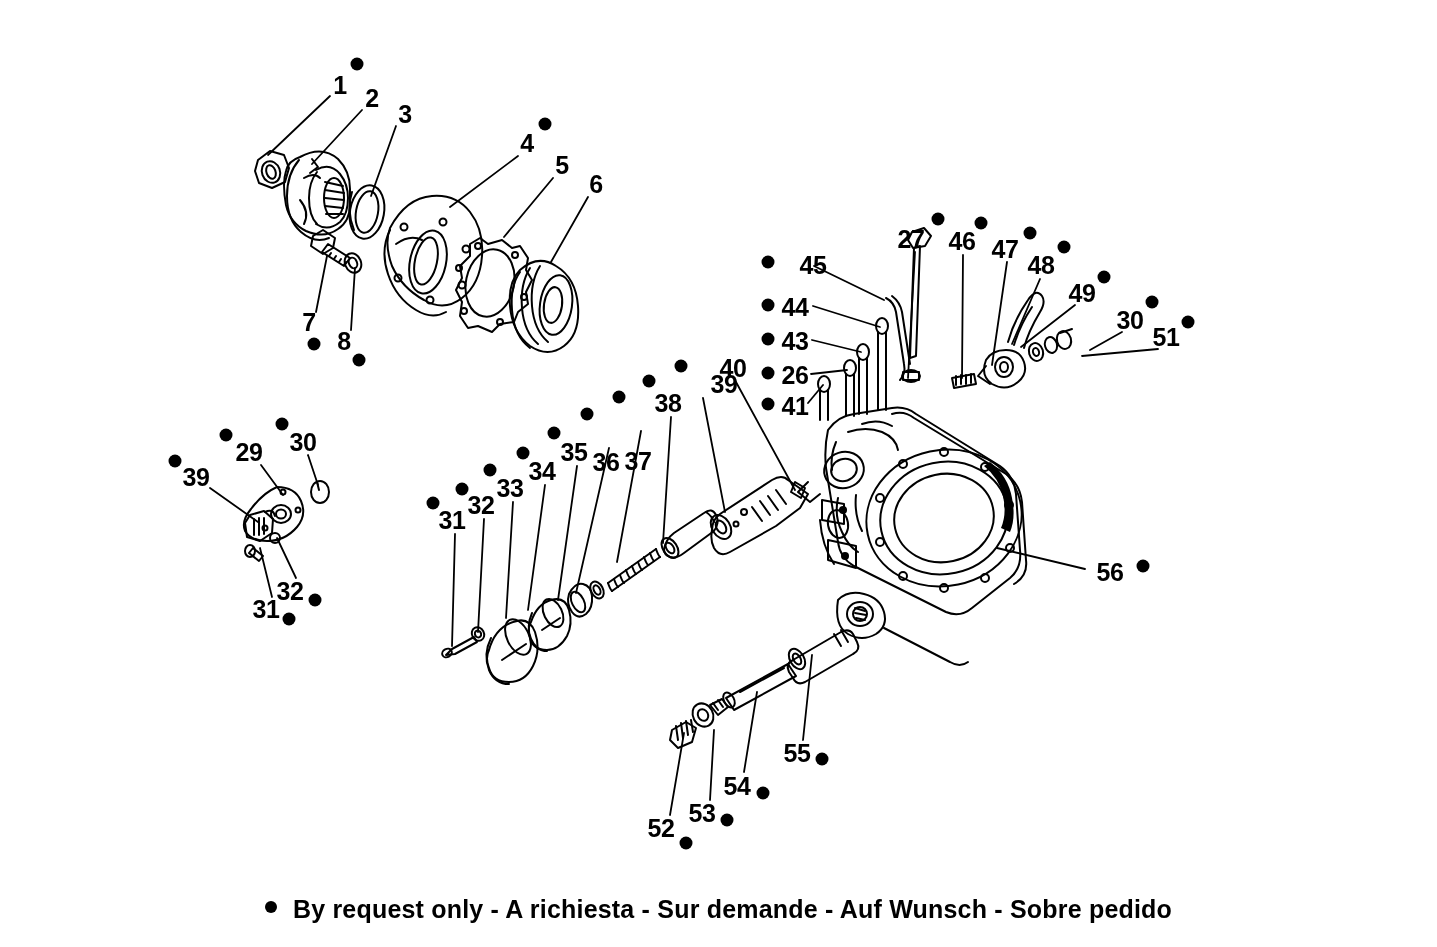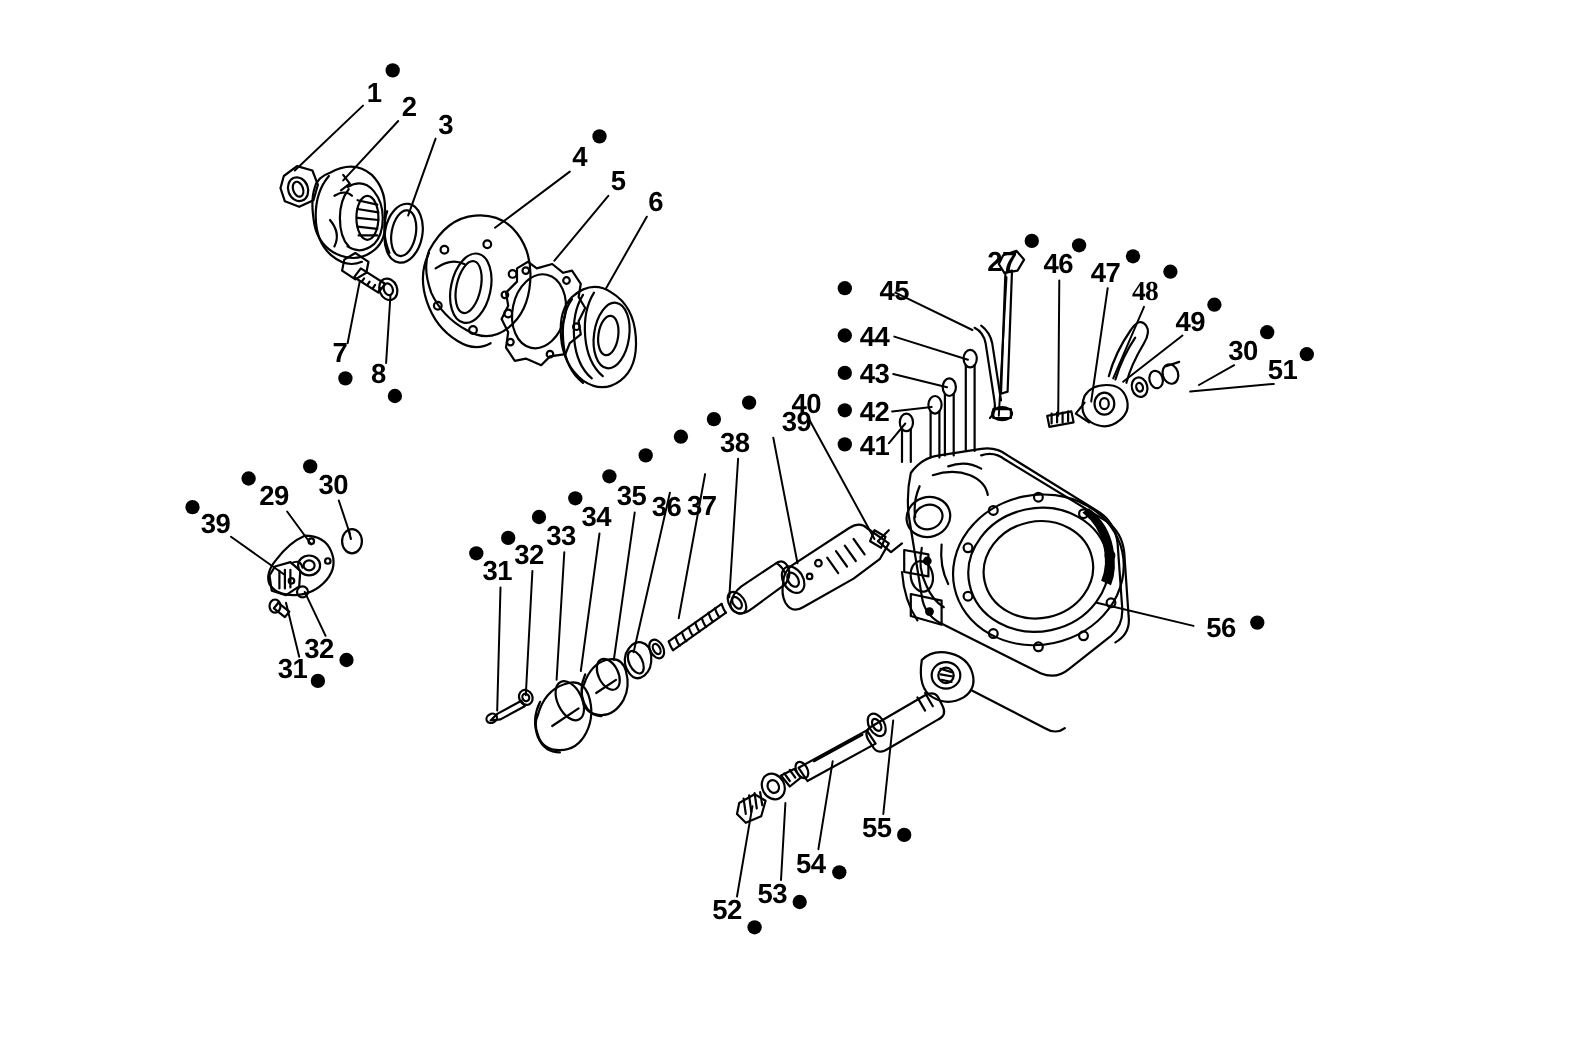--- a/index.html
+++ b/index.html
@@ -460,46 +460,49 @@
       <div class="bullet" style="left: 587px; top: 414px;"></div>
       <div class="callout" style="left: 638px; top: 417px; margin-top: 44px;">37</div>
       <div class="bullet" style="left: 619px; top: 397px;"></div>
       <div class="callout" style="left: 668px; top: 403px;">38</div>
       <div class="bullet" style="left: 649px; top: 381px;"></div>
       <div class="callout" style="left: 724px; top: 384px;">39</div>
       <div class="bullet" style="left: 681px; top: 366px;"></div>
       <div class="callout" style="left: 733px; top: 368px;">40</div>
       <div class="callout" style="left: 795px; top: 406px;">41</div>
       <div class="bullet" style="left: 768px; top: 404px;"></div>
-      <div class="callout" style="left: 795px; top: 375px;">42</div>
+      <div class="callout" style="left: 795px; top: 375px;">26</div>
       <div class="bullet" style="left: 768px; top: 373px;"></div>
       <div class="callout" style="left: 795px; top: 341px;">43</div>
       <div class="bullet" style="left: 768px; top: 339px;"></div>
       <div class="callout" style="left: 795px; top: 307px;">44</div>
       <div class="bullet" style="left: 768px; top: 305px;"></div>
       <div class="callout" style="left: 795px; top: 265px; margin-left: 18px;">45</div>
       <div class="bullet" style="left: 768px; top: 262px;"></div>
       <div class="callout" style="left: 962px; top: 241px;">46</div>
       <div class="bullet" style="left: 981px; top: 223px;"></div>
       <div class="callout" style="left: 1005px; top: 249px;">47</div>
       <div class="bullet" style="left: 1030px; top: 233px;"></div>
-      <div class="callout" style="left: 1041px; top: 265px; font-family: Liberation Serif, serif;">48</div>
+      <div class="callout" style="left: 1041px; top: 265px;">48</div>
       <div class="bullet" style="left: 1064px; top: 247px;"></div>
       <div class="callout" style="left: 1082px; top: 293px;">49</div>
       <div class="bullet" style="left: 1104px; top: 277px;"></div>
       <div class="callout" style="left: 1130px; top: 320px;">30</div>
       <div class="bullet" style="left: 1152px; top: 302px;"></div>
       <div class="callout" style="left: 1166px; top: 337px;">51</div>
       <div class="bullet" style="left: 1188px; top: 322px;"></div>
       <div class="callout" style="left: 661px; top: 828px;">52</div>
       <div class="bullet" style="left: 686px; top: 843px;"></div>
       <div class="callout" style="left: 702px; top: 813px;">53</div>
       <div class="bullet" style="left: 727px; top: 820px;"></div>
       <div class="callout" style="left: 737px; top: 786px;">54</div>
       <div class="bullet" style="left: 763px; top: 793px;"></div>
       <div class="callout" style="left: 797px; top: 753px;">55</div>
       <div class="bullet" style="left: 822px; top: 759px;"></div>
       <div class="callout" style="left: 1110px; top: 572px;">56</div>
       <div class="bullet" style="left: 1143px; top: 566px;"></div>
     </div>
 
+  <div id="footer">
+    <span class="fbullet"></span><span class="ftext">By request only - A richiesta - Sur demande - Auf Wunsch - Sobre pedido</span>
+  </div>
 
 </div>
 
 </body></html>

